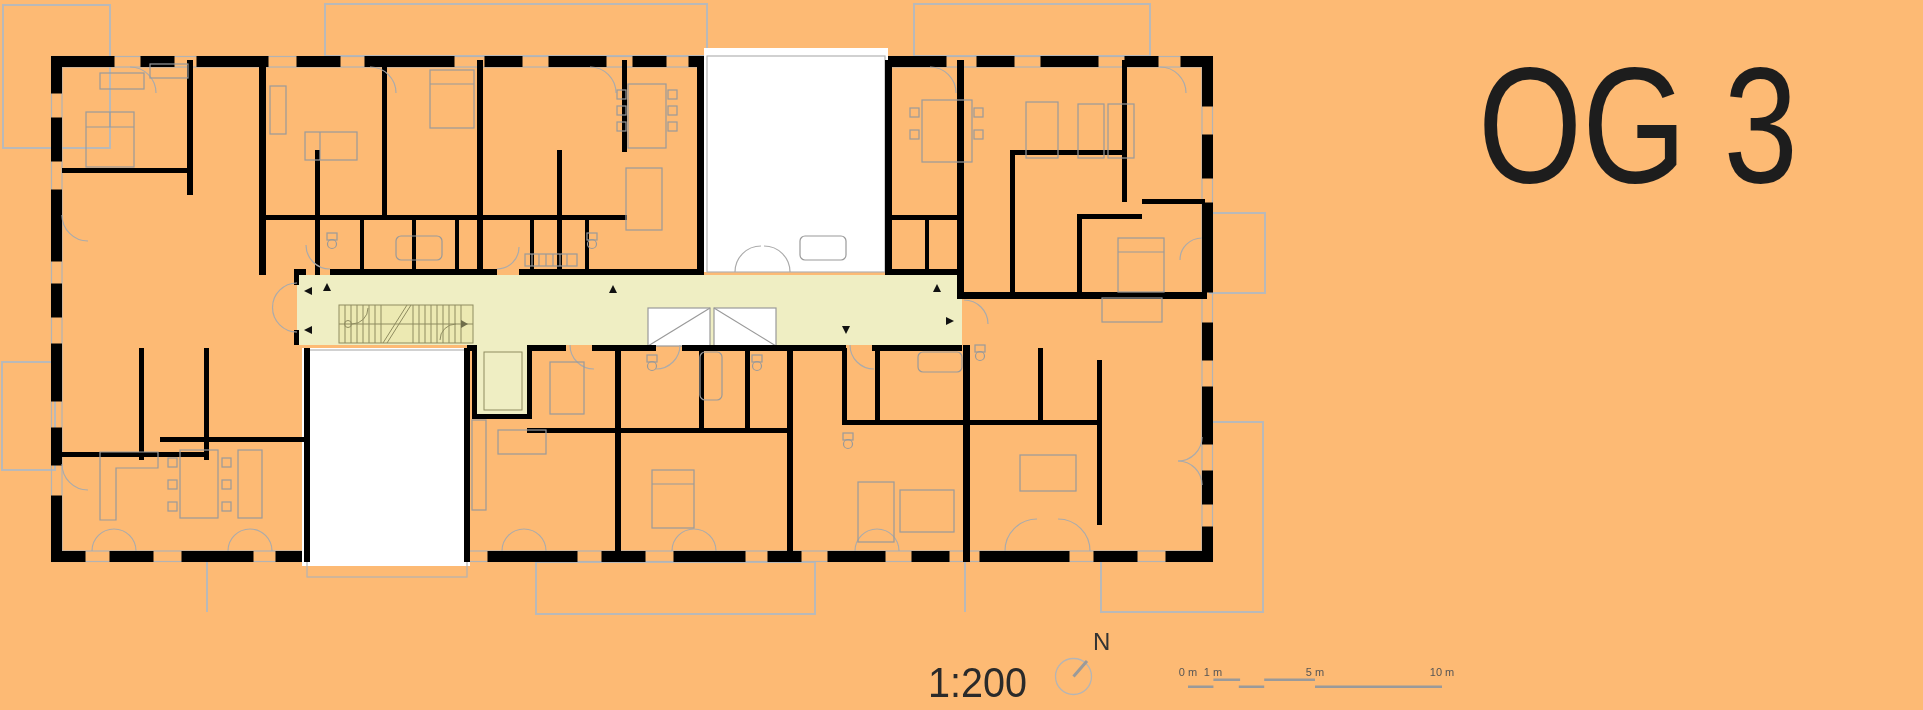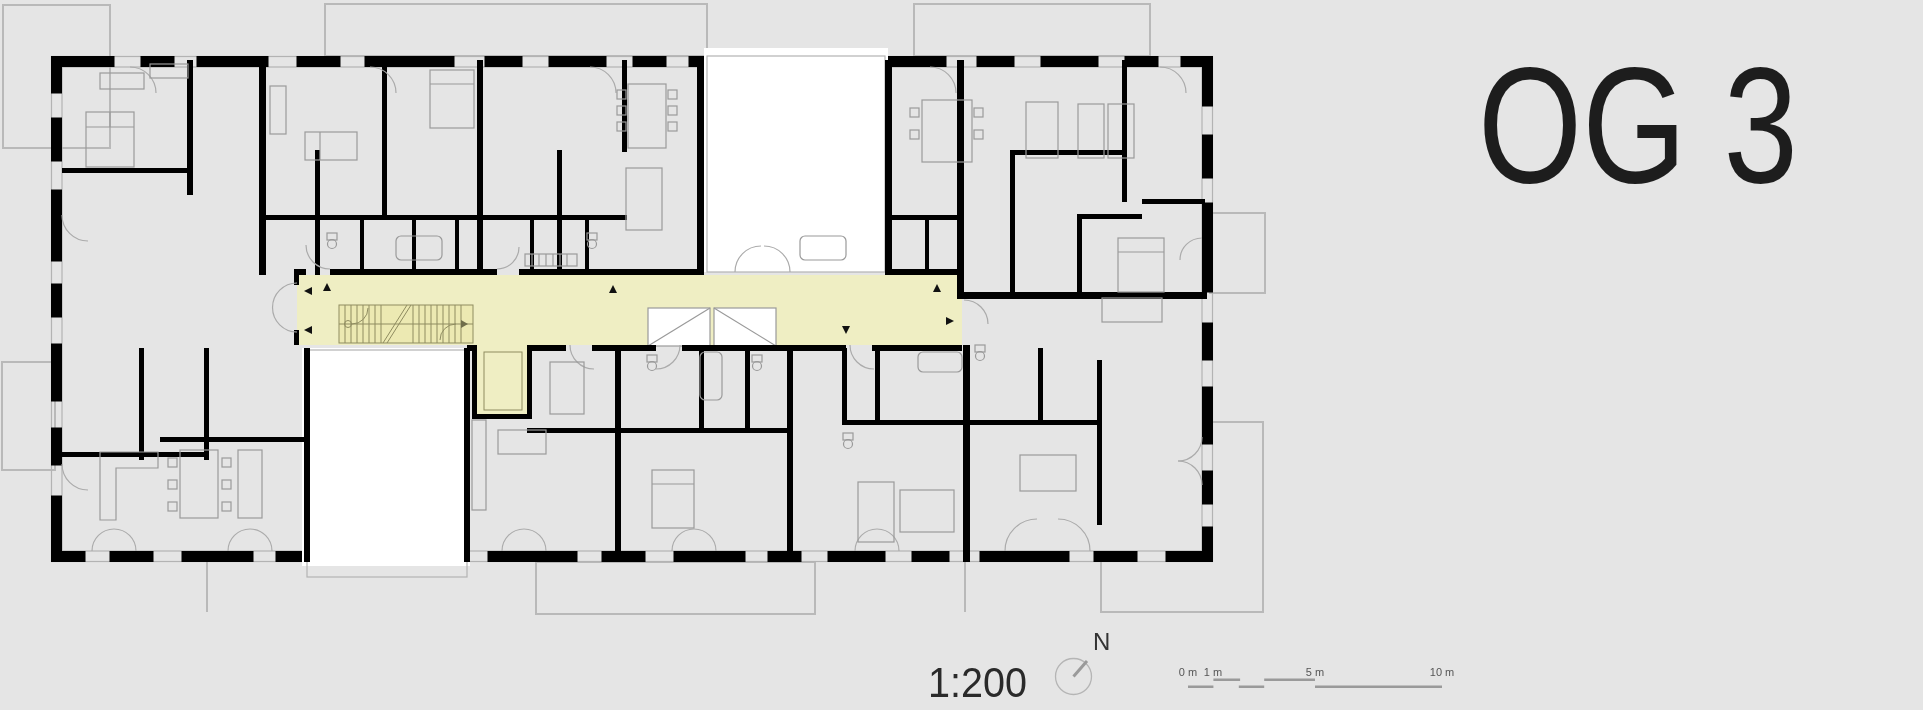--- a/index.html
+++ b/index.html
@@ -1,16 +1,16 @@
 <!DOCTYPE html>
 <html><head>
 <meta charset="utf-8">
 <style>
   html,body{margin:0;padding:0;background:#ffffff;}
-  .stage{position:relative;width:1923px;height:710px;background:#e5e5e5;overflow:hidden;
+  .stage{position:relative;width:1923px;height:710px;background:#fdba74;overflow:hidden;
          font-family:"Liberation Sans",sans-serif;}
   svg text{font-family:"Liberation Sans",sans-serif;}
   .w{fill:#000;}
   .thin{fill:none;stroke:#b3b3b3;stroke-width:1.2;}
   .terr{fill:none;stroke:#b9b9b9;stroke-width:2;}
   .furn{fill:none;stroke:#9a9a9a;stroke-width:1.2;}
   .furnw{fill:#fff;stroke:#9a9a9a;stroke-width:1.2;}
   .arc{fill:none;stroke:#ababab;stroke-width:1.2;}
   .stl{fill:none;stroke:#8f8c60;stroke-width:1;}
   .arrow{fill:#111;}

